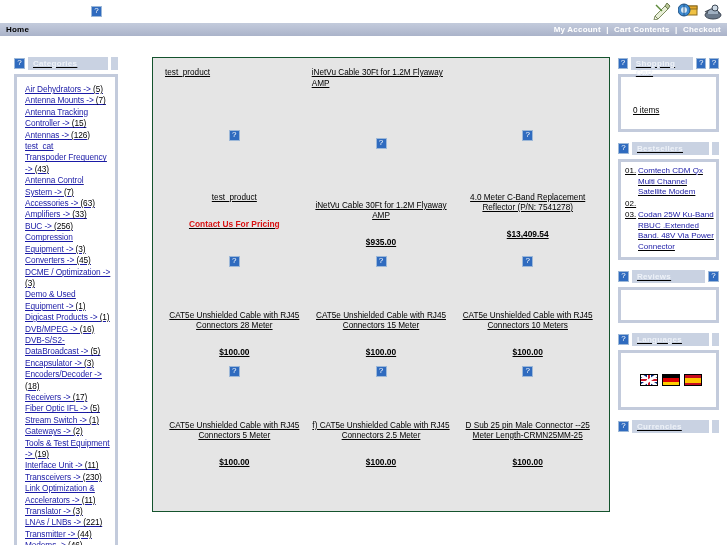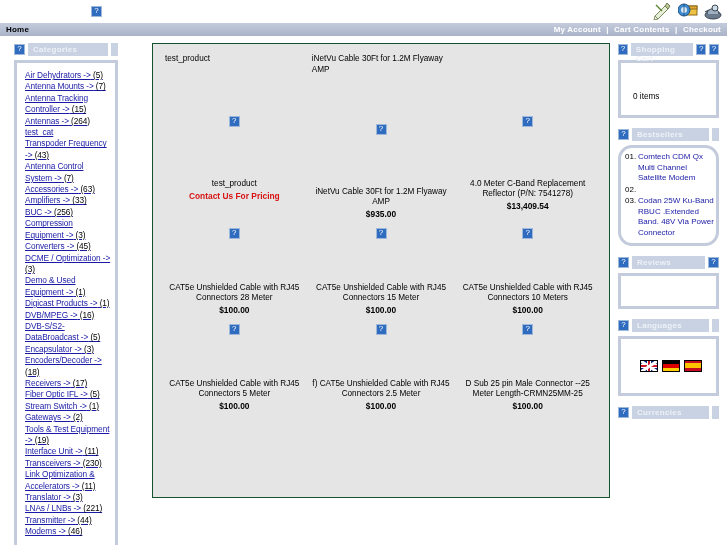--- a/index.html
+++ b/index.html
@@ -61,22 +61,23 @@
     padding: 0 6px;
   }
   .crumb { font-size: 8px; font-weight: bold; color: #000000; letter-spacing: .2px; }
   .navlinks { font-size: 8px; font-weight: bold; color: #ffffff; letter-spacing: .2px; }
   .navlinks span.sep { padding: 0 3px; color:#ffffff; }
 
   
   .body-cols {
     display: flex;
     align-items: flex-start;
-    padding-top: 6px;
+    padding-top: 20px;
     height: 496px;
+    text-decoration: underline;
   }
   .col-left  { width: 118px; flex: 0 0 118px; padding-left: 14px; }
   .col-mid   { flex: 1 1 auto; padding: 0 8px 0 34px; }
   .col-right { width: 109px; flex: 0 0 109px; padding-right: 8px; }
 
   
   .boxhead {
     display: flex; align-items: center;
     gap: 3px;
     height: 13px;
@@ -134,32 +135,32 @@
     text-align: left;
     min-height: 14px;
     line-height: 11px;
   }
   .pcell .thumb { margin: 48px 0 0 0; }
   .pcell .pname {
     margin-top: 52px;
     font-size: 8.2px;
     line-height: 10px;
   }
-  .pcell .price { font-size: 8.4px; font-weight: bold; margin-top: 2px; }
+  .pcell .price { font-size: 8.4px; font-weight: bold; margin-top: 16px; }
   .pcell .price.contact { color: #d81313; }
   .row2 .thumb { margin-top: 8px; }
   .row2 .pname { margin-top: 44px; }
   .row3 .thumb { margin-top: 8px; }
   .row3 .pname { margin-top: 44px; }
 
   
   .cartbody { min-height: 58px; }
   .cart-items { font-size: 8.2px; padding-top: 22px; padding-left: 4px; }
 
-  .bestsellers { padding: 4px 2px 4px 4px; border-radius: 14px; }
+  .bestsellers { padding: 4px 2px 4px 4px; }
   .bestsellers .bs-item {
     display: flex;
     font-size: 8px;
     line-height: 10.5px;
     margin-bottom: 1px;
   }
   .bestsellers .bs-num { flex: 0 0 13px; }
   .bestsellers .bs-link { color: #1a1aa6; text-decoration: none; }
 
   .reviews-body { height: 36px; }
@@ -250,21 +251,21 @@
     <div class="col-left">
       <div class="boxhead">
         <span class="broken-img"></span>
         <span class="title">Categories</span>
         <span class="capR"></span>
       </div>
       <div class="boxbody catlist" id="category-list">
           <a href="#">Air Dehydrators -&gt;<span class="cnt"> (5)</span></a>
           <a href="#">Antenna Mounts -&gt;<span class="cnt"> (7)</span></a>
           <a href="#">Antenna Tracking Controller -&gt;<span class="cnt"> (15)</span></a>
-          <a href="#">Antennas -&gt;<span class="cnt"> (264)</span></a>
+          <a href="#">Antennas -&gt;<span class="cnt"> (126)</span></a>
           <a href="#">test_cat</a>
           <a href="#">Transpoder Frequency -&gt;<span class="cnt"> (43)</span></a>
           <a href="#">Antenna Control System -&gt;<span class="cnt"> (7)</span></a>
           <a href="#">Accessories -&gt;<span class="cnt"> (63)</span></a>
           <a href="#">Amplifiers -&gt;<span class="cnt"> (33)</span></a>
           <a href="#">BUC -&gt;<span class="cnt"> (256)</span></a>
           <a href="#">Compression Equipment -&gt;<span class="cnt"> (3)</span></a>
           <a href="#">Converters -&gt;<span class="cnt"> (45)</span></a>
           <a href="#">DCME / Optimization -&gt;<span class="cnt"> (3)</span></a>
           <a href="#">Demo &amp; Used Equipment -&gt;<span class="cnt"> (1)</span></a>

